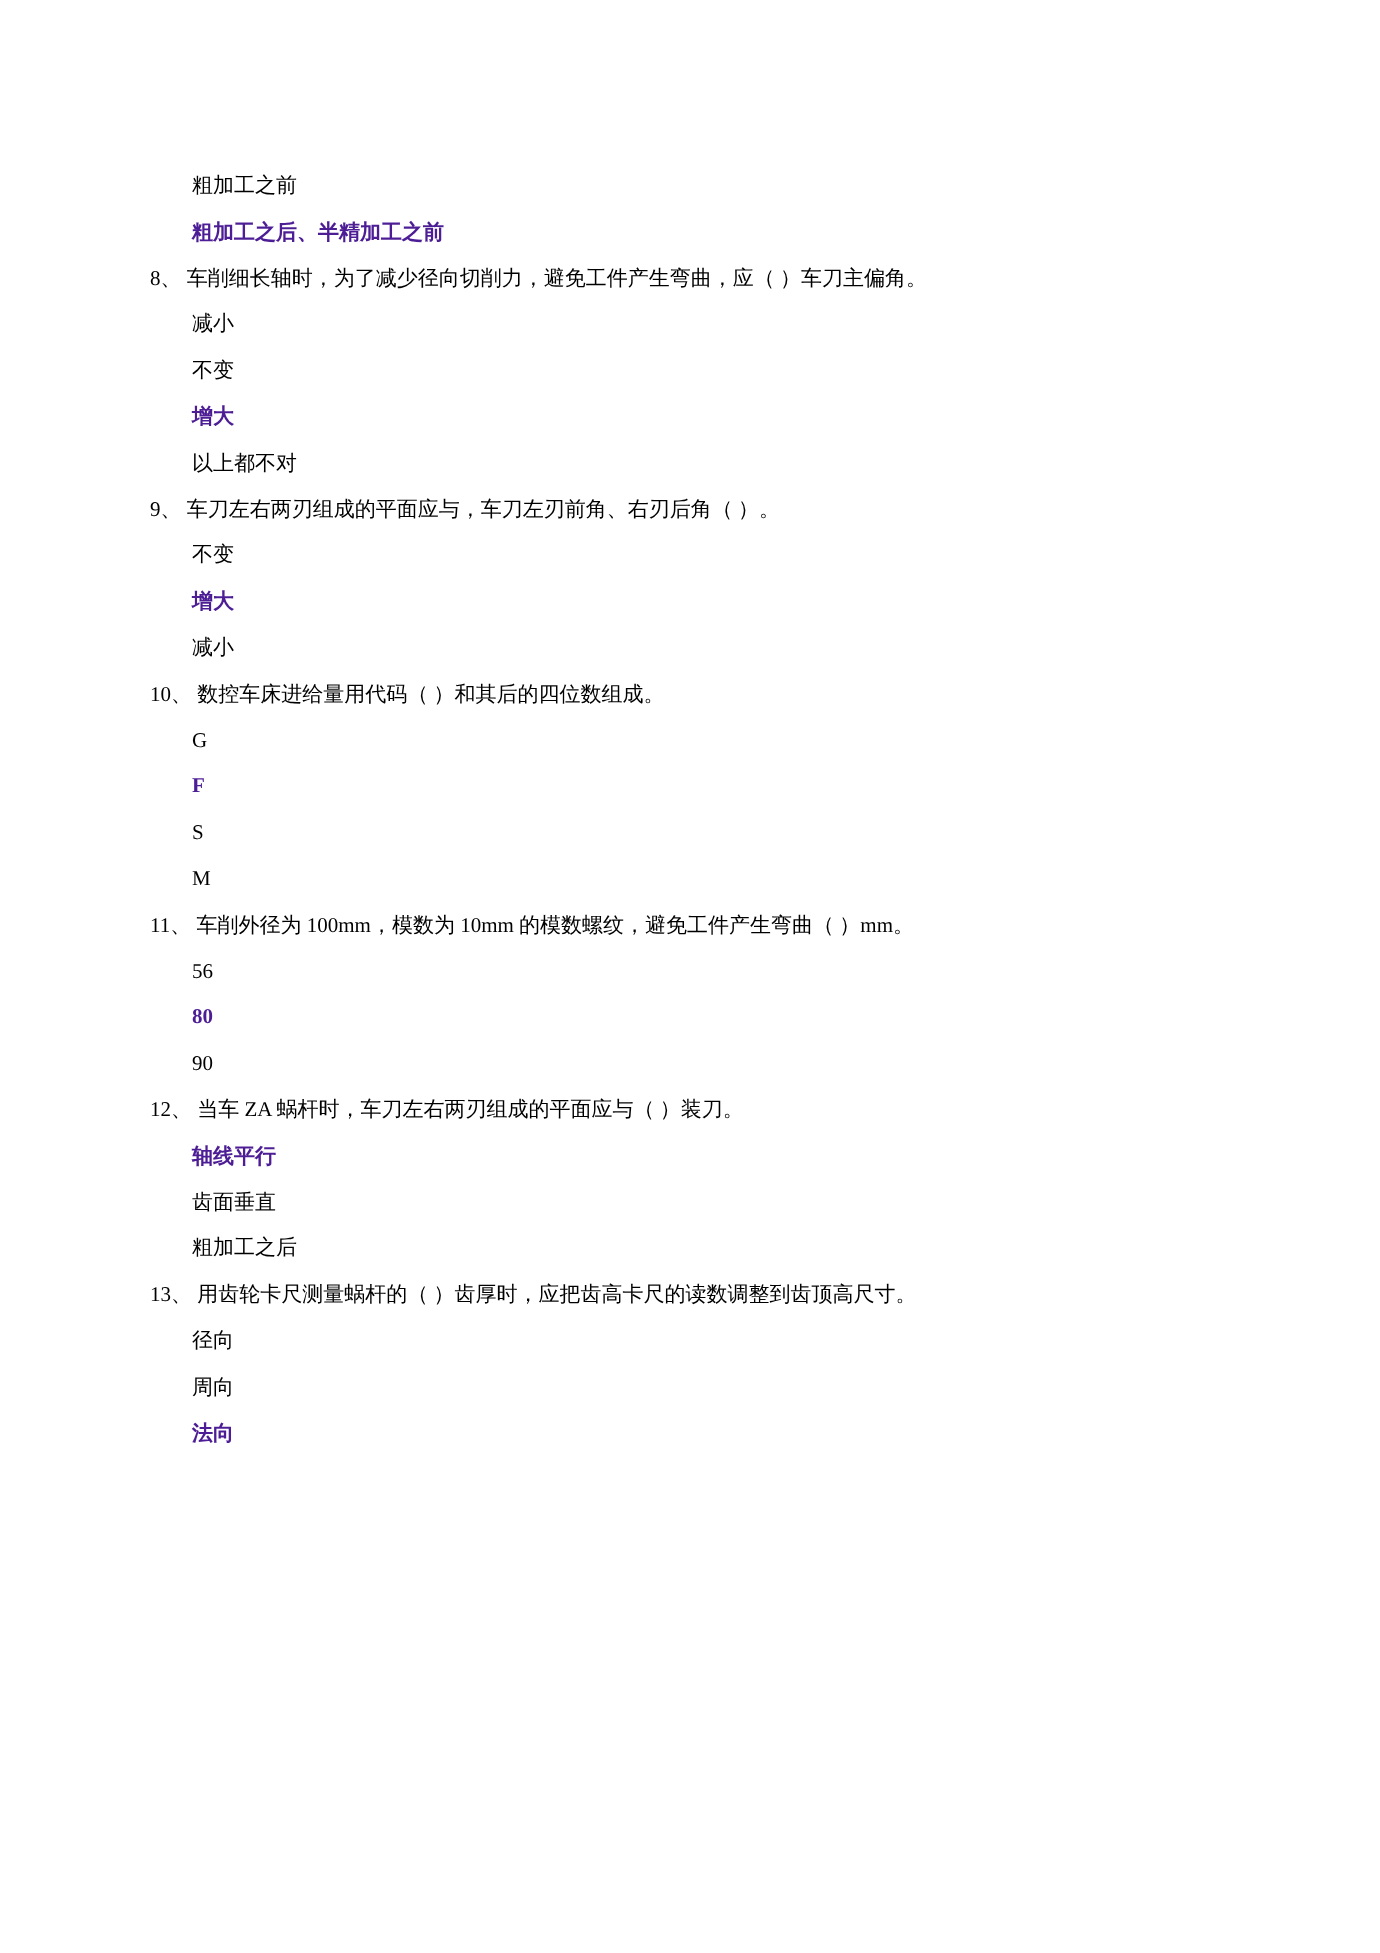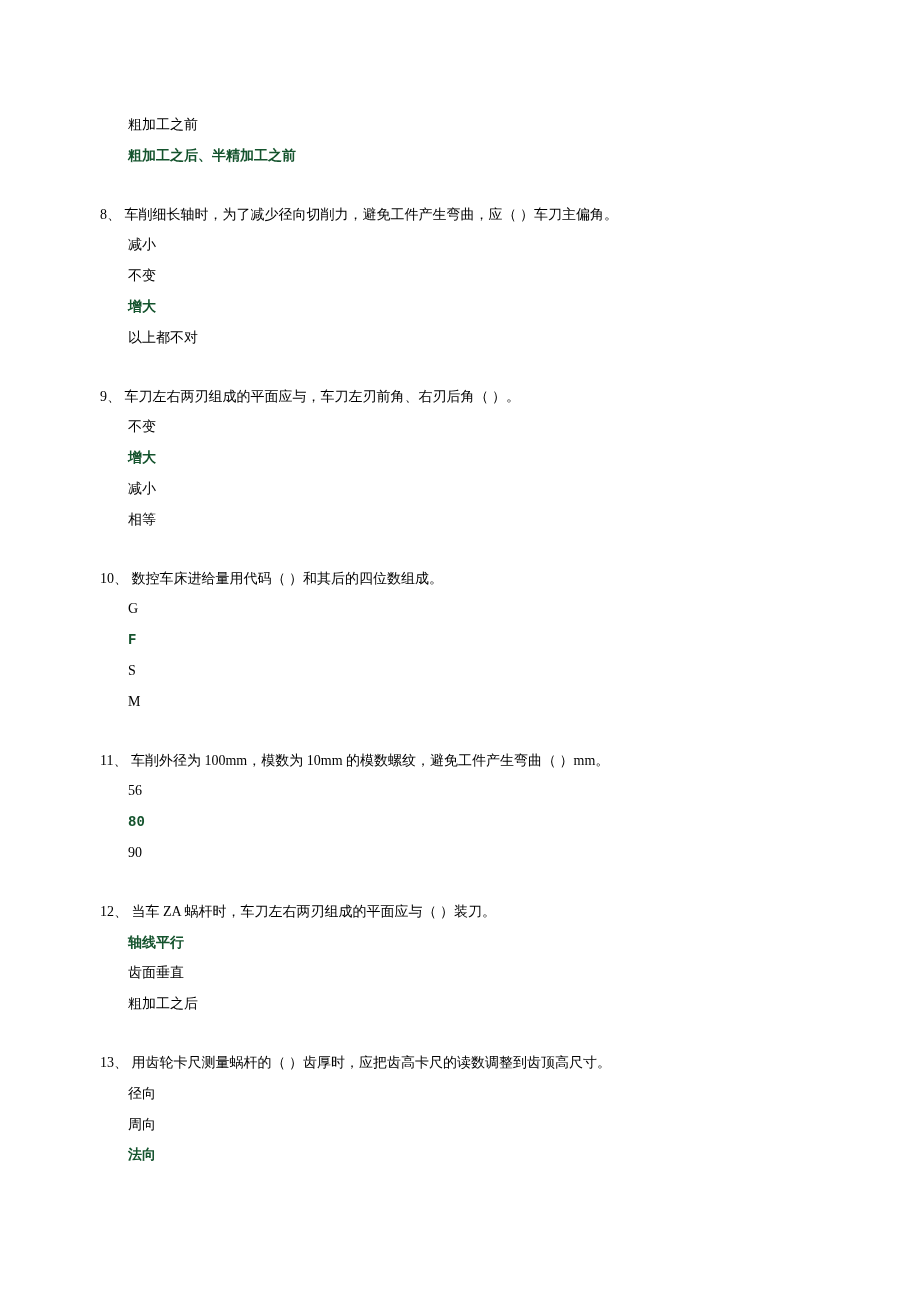--- a/index.html
+++ b/index.html
@@ -14,26 +14,24 @@
   .page {
     width: 920px;
     min-height: 1302px;
     padding: 110px 100px 4px 100px;
     box-sizing: border-box;
   }
   .option {
     padding-left: 28px;
   }
   .option.correct {
-    color: #14532d;
+    color: #4c1d95;
     font-weight: bold;
-    font-family: Liberation Mono, monospace;
   }
   .question {
-    margin-top: 28px;
   }
   .q-num {
     display: inline;
   }
   .q-text {
     display: inline;
   }
 </style>
 </head>
 <body>
@@ -50,21 +48,20 @@
   <div class="option">不变</div>
   <div class="option correct">增大</div>
   <div class="option">以上都不对</div>
 
   <div class="question">
     <span class="q-num">9、</span><span class="q-text"> 车刀左右两刃组成的平面应与，车刀左刃前角、右刃后角（ ）。</span>
   </div>
   <div class="option">不变</div>
   <div class="option correct">增大</div>
   <div class="option">减小</div>
-  <div class="option">相等</div>
 
   <div class="question">
     <span class="q-num">10、</span><span class="q-text">  数控车床进给量用代码（ ）和其后的四位数组成。</span>
   </div>
   <div class="option">G</div>
   <div class="option correct">F</div>
   <div class="option">S</div>
   <div class="option">M</div>
 
   <div class="question">

